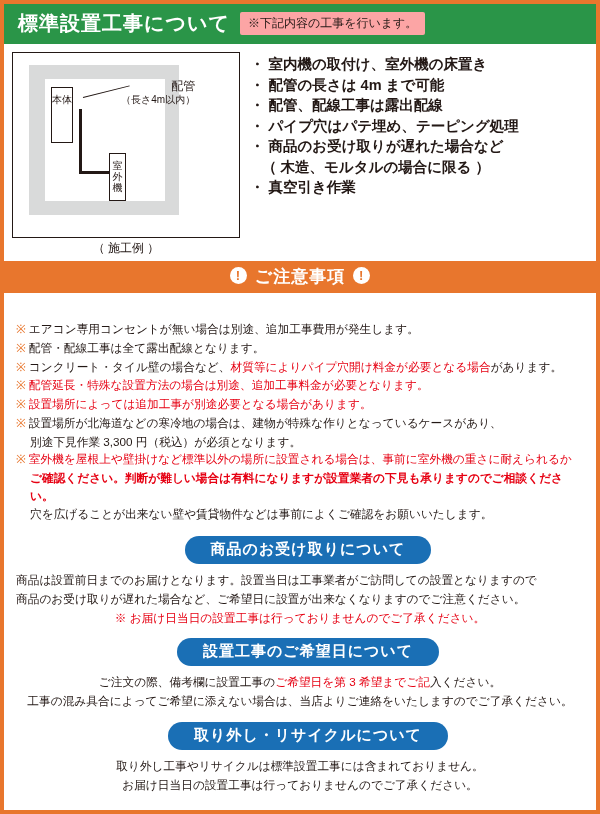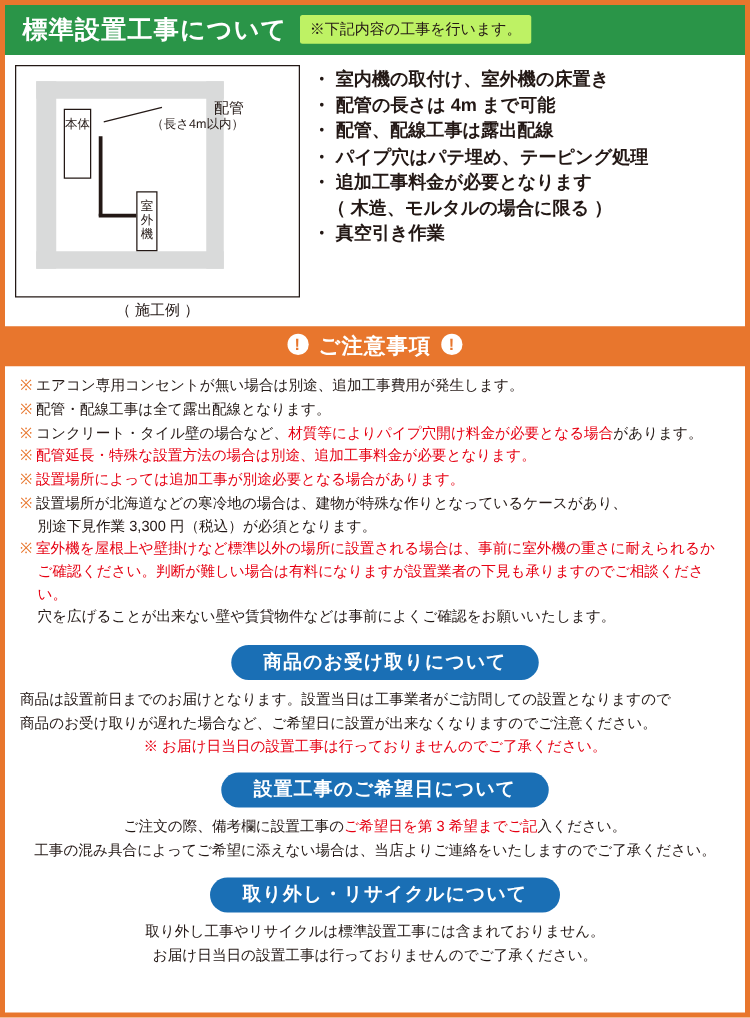--- a/index.html
+++ b/index.html
@@ -33,21 +33,21 @@
     box-sizing: border-box;
   }
   .header-title {
     color: #ffffff;
     font-size: 20px;
     font-weight: bold;
     letter-spacing: 1px;
     white-space: nowrap;
   }
   .header-note {
-    background: #bef264;
+    background: #fca5a5;
     color: #231815;
     font-size: 12px;
     padding: 3px 8px;
     border-radius: 2px;
     white-space: nowrap;
     text-align: right;
   }
 
   
   .top-section {
@@ -200,20 +200,21 @@
     line-height: 17px;
     text-align: center;
     vertical-align: 2px;
     margin: 0 8px;
     font-weight: bold;
   }
 
   
   .notes {
     padding: 7px 12px 2px 12px;
+    margin-top: 20px;
   }
   .note {
     font-size: 11.7px;
     line-height: 1.52;
     color: #231815;
     margin-bottom: 1px;
   }
   .note .star { color: #e8762d; margin-right: 3px; }
   .note .em { color: #e60012; }
   .note-cont {
@@ -274,40 +275,40 @@
         </div>
       </div>
       <div class="diagram-caption">（ 施工例 ）</div>
     </div>
 
     <div class="bullets">
       <div class="bullet">・ 室内機の取付け、室外機の床置き</div>
       <div class="bullet">・ 配管の長さは 4m まで可能</div>
       <div class="bullet">・ 配管、配線工事は露出配線</div>
       <div class="bullet">・ パイプ穴はパテ埋め、テーピング処理</div>
-      <div class="bullet">・ 追加工事料金が必要となります</div>
+      <div class="bullet">・ 商品のお受け取りが遅れた場合など</div>
       <div class="bullet-sub">（ 木造、モルタルの場合に限る ）</div>
       <div class="bullet">・ 真空引き作業</div>
     </div>
   </div>
 
   <div class="caution-band">
     <span class="excl">!</span><span>ご注意事項</span><span class="excl">!</span>
   </div>
 
   <div class="notes">
       <div class="note"><span class="star">※</span><span>エアコン専用コンセントが無い場合は別途、追加工事費用が発生します。</span></div>
       <div class="note"><span class="star">※</span><span>配管・配線工事は全て露出配線となります。</span></div>
       <div class="note"><span class="star">※</span><span>コンクリート・タイル壁の場合など、</span><span class="em">材質等によりパイプ穴開け料金が必要となる場合</span><span>があります。</span></div>
       <div class="note"><span class="star">※</span><span class="em">配管延長・特殊な設置方法の場合は別途、追加工事料金が必要となります。</span></div>
       <div class="note"><span class="star">※</span><span class="em">設置場所によっては追加工事が別途必要となる場合があります。</span></div>
       <div class="note"><span class="star">※</span><span>設置場所が北海道などの寒冷地の場合は、建物が特殊な作りとなっているケースがあり、</span></div>
       <div class="note-cont">別途下見作業 3,300 円（税込）が必須となります。</div>
       <div class="note"><span class="star">※</span><span class="em">室外機を屋根上や壁掛けなど標準以外の場所に設置される場合は、事前に室外機の重さに耐えられるか</span></div>
-      <div class="note-cont em" style="color: rgb(230, 0, 18);">ご確認ください。判断が難しい場合は有料になりますが設置業者の下見も承りますのでご相談ください。</div>
+      <div class="note-cont em" style="color: rgb(230, 0, 18); font-weight: bold;">ご確認ください。判断が難しい場合は有料になりますが設置業者の下見も承りますのでご相談ください。</div>
       <div class="note-cont">穴を広げることが出来ない壁や賃貸物件などは事前によくご確認をお願いいたします。</div>
     </div>
 
   <div>
       <div class="sec-head"><span>商品のお受け取りについて</span></div>
       <div class="sec-body">
         <div>商品は設置前日までのお届けとなります。設置当日は工事業者がご訪問しての設置となりますので</div>
         <div>商品のお受け取りが遅れた場合など、ご希望日に設置が出来なくなりますのでご注意ください。</div>
         <div style="text-align: center; color: rgb(230, 0, 18);">※ お届け日当日の設置工事は行っておりませんのでご了承ください。</div>
       </div>

